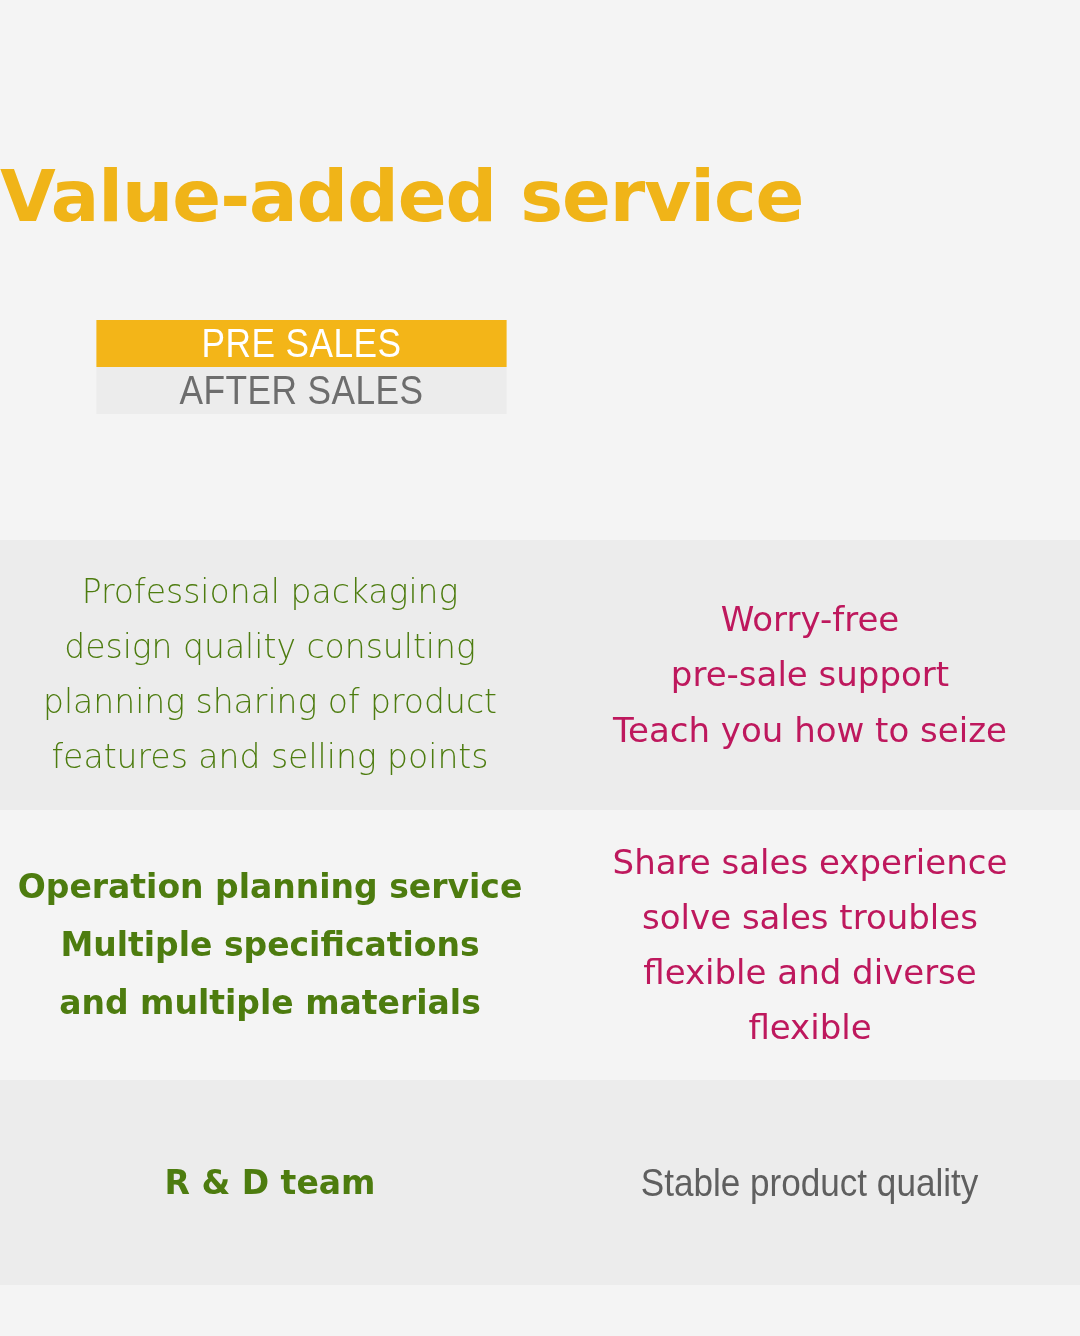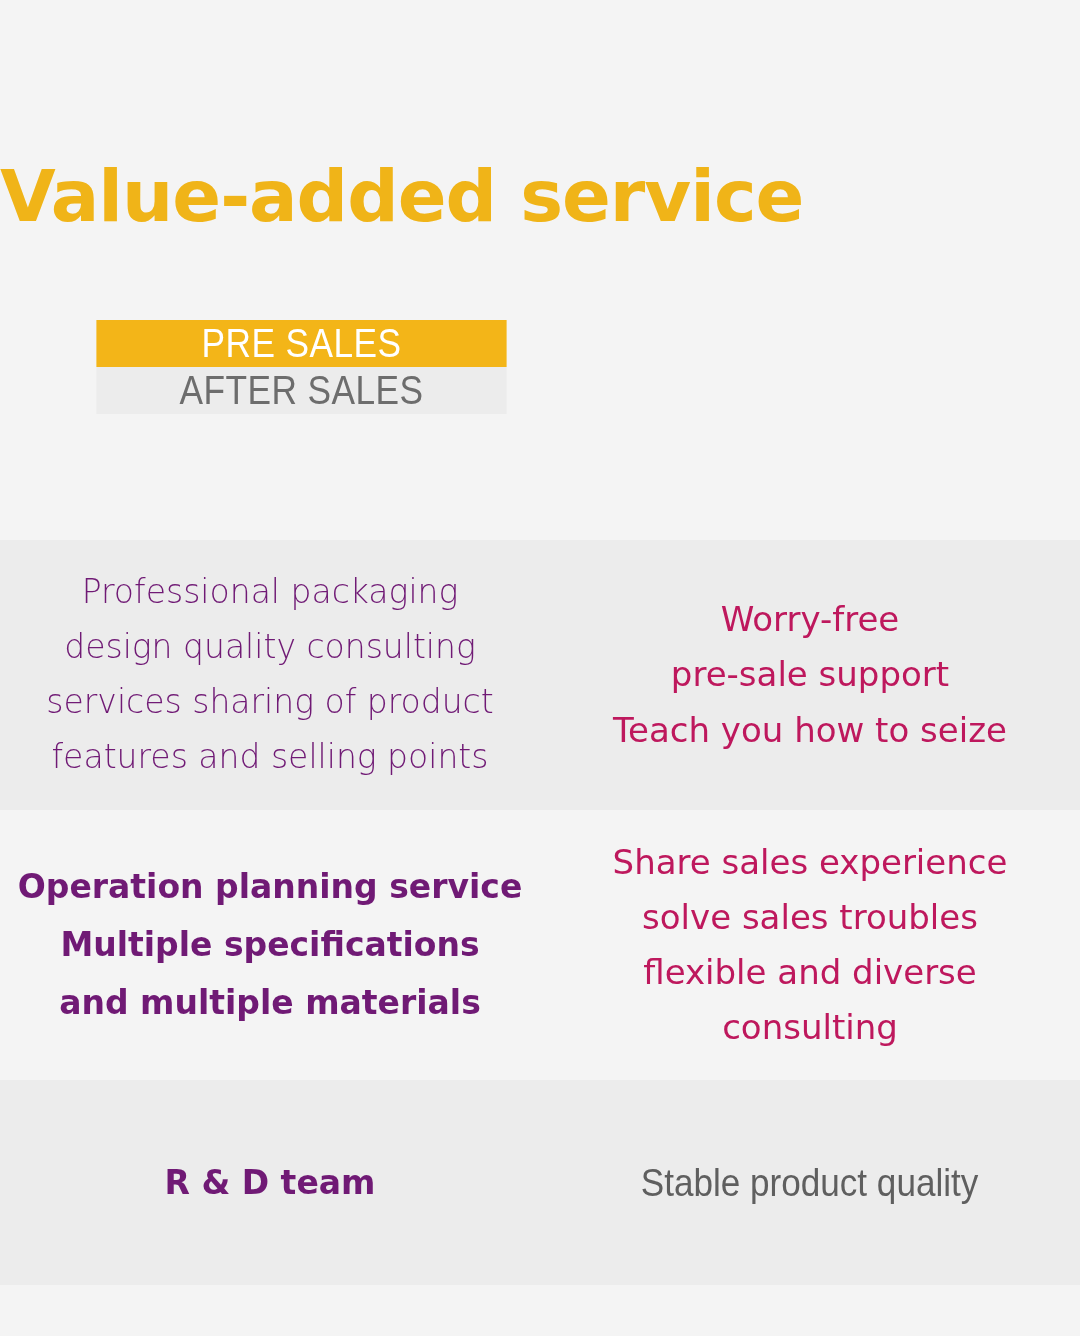--- a/index.html
+++ b/index.html
@@ -87,21 +87,21 @@
     box-sizing: border-box;
     padding: 0 22px;
   }
 
   
   .cell.pre .txt {
     font-family: "DejaVu Sans", sans-serif;
     font-weight: 300;
     font-size: 33px;
     line-height: 1.66;
-    color: #701a75;
+    color: #4d7c0f;
   }
   
   .cell.after .txt {
     font-family: "DejaVu Sans", sans-serif;
     font-weight: 400;
     font-size: 34px;
     line-height: 1.62;
     color: #be185d;
   }
   
@@ -133,21 +133,21 @@
   <div class="tab inactive">
     <span class="tab-inner">AFTER SALES</span>
   </div>
 </div>
 
 <div class="row row-1 banded">
   <div class="cell pre">
     <div class="txt">
       <span class="ln">Professional packaging</span>
       <span class="ln">design quality consulting</span>
-      <span class="ln">services sharing of product</span>
+      <span class="ln">planning sharing of product</span>
       <span class="ln">features and selling points</span>
     </div>
   </div>
   <div class="cell after">
     <div class="txt">
       <span class="ln">Worry-free</span>
       <span class="ln">pre-sale support</span>
       <span class="ln">Teach you how to seize</span>
     </div>
   </div>
@@ -159,21 +159,21 @@
       <span class="ln">Operation planning service</span>
       <span class="ln">Multiple specifications</span>
       <span class="ln">and multiple materials</span>
     </div>
   </div>
   <div class="cell after">
     <div class="txt">
       <span class="ln">Share sales experience</span>
       <span class="ln">solve sales troubles</span>
       <span class="ln">flexible and diverse</span>
-      <span class="ln">consulting</span>
+      <span class="ln">flexible</span>
     </div>
   </div>
 </div>
 
 <div class="row row-3 banded">
   <div class="cell pre loose">
     <div class="txt">
       <span class="ln">R &amp; D team</span>
     </div>
   </div>

